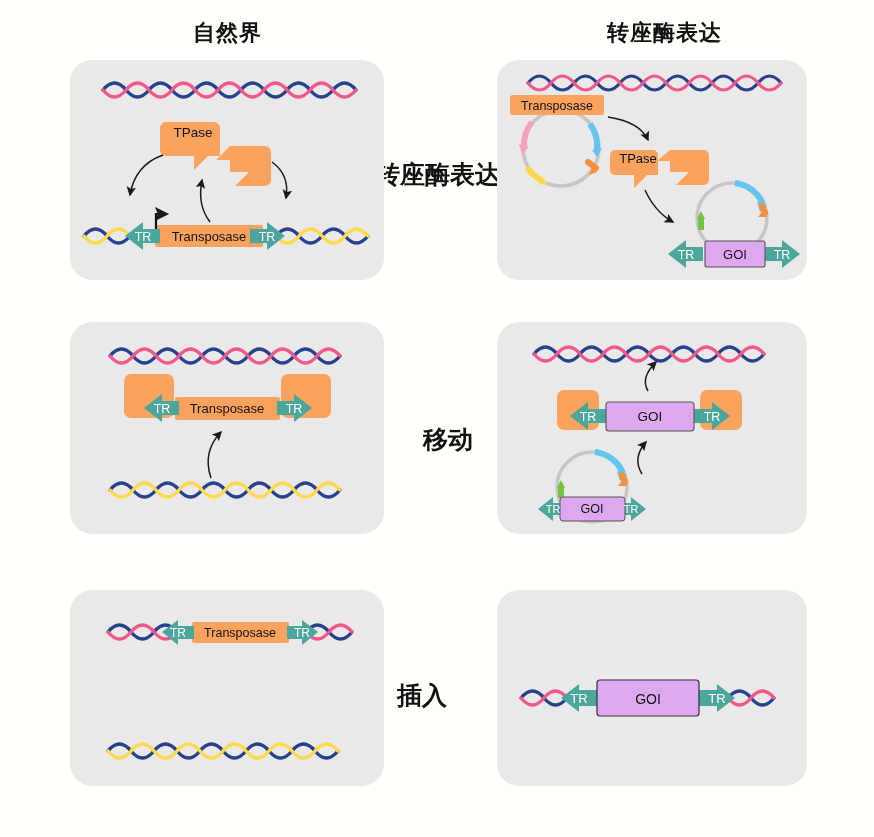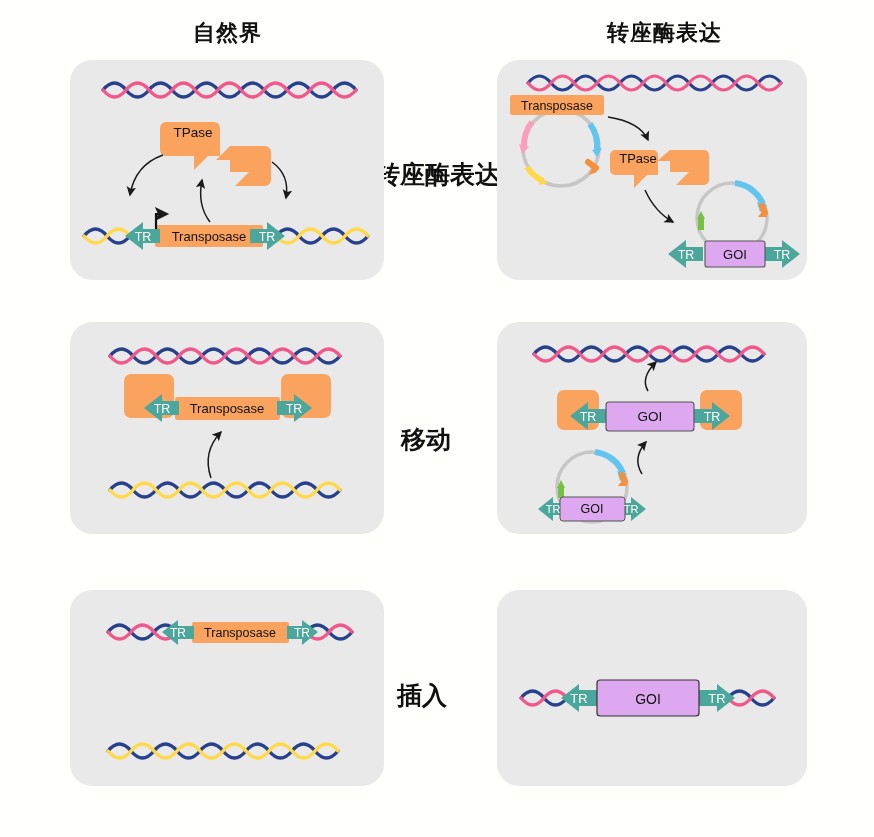--- a/index.html
+++ b/index.html
@@ -40,21 +40,21 @@
   svg{display:block;overflow:visible;}
   text{font-family:"Liberation Sans","DejaVu Sans",sans-serif;}
 </style>
 </head>
 <body>
 
 <div class="col-title" id="title-left">自然界</div>
 <div class="col-title" id="title-right">转座酶表达</div>
 
 <div class="row-label" style="left:375px;top:158px;">转座酶表达</div>
-<div class="row-label" style="left:366px;top:423px;">移动</div>
+<div class="row-label" style="left:388px;top:423px;">移动</div>
 <div class="row-label" style="left:362px;top:679px;">插入</div>
 
 <div class="panel" style="left:70px;top:60px;width:314px;height:220px;"></div>
 <div class="panel" style="left:497px;top:60px;width:310px;height:220px;"></div>
 <div class="panel" style="left:70px;top:322px;width:314px;height:212px;"></div>
 <div class="panel" style="left:497px;top:322px;width:310px;height:212px;"></div>
 <div class="panel" style="left:70px;top:590px;width:314px;height:196px;"></div>
 <div class="panel" style="left:497px;top:590px;width:310px;height:196px;"></div>
 
 <div class="stage">

